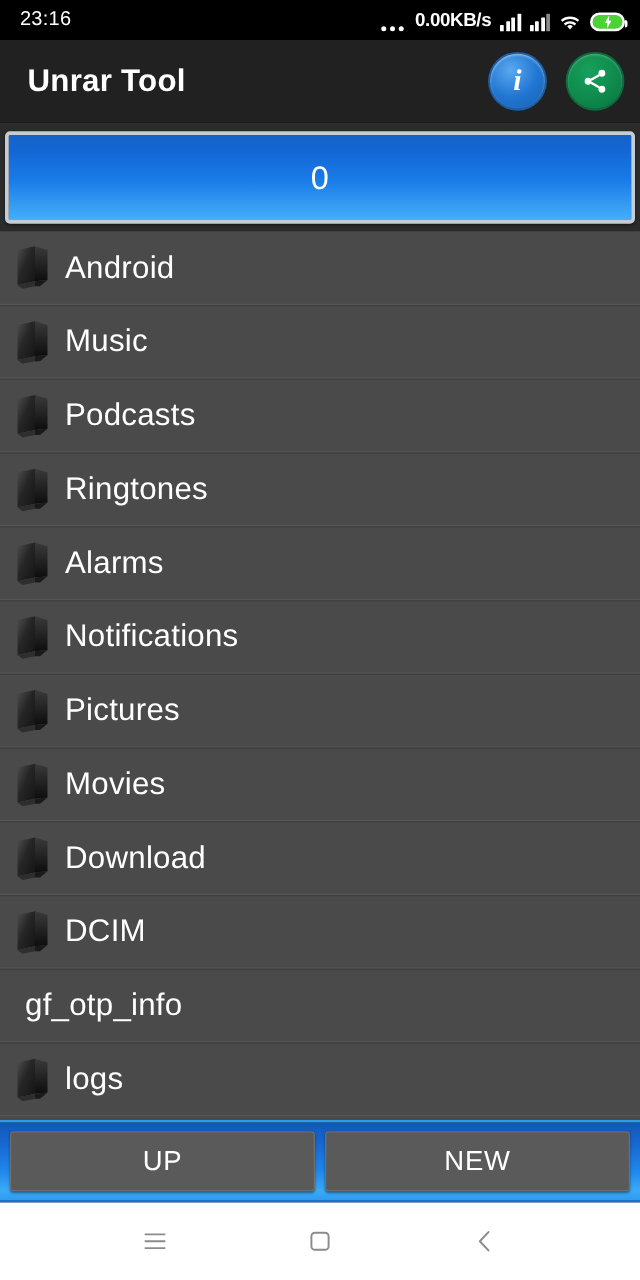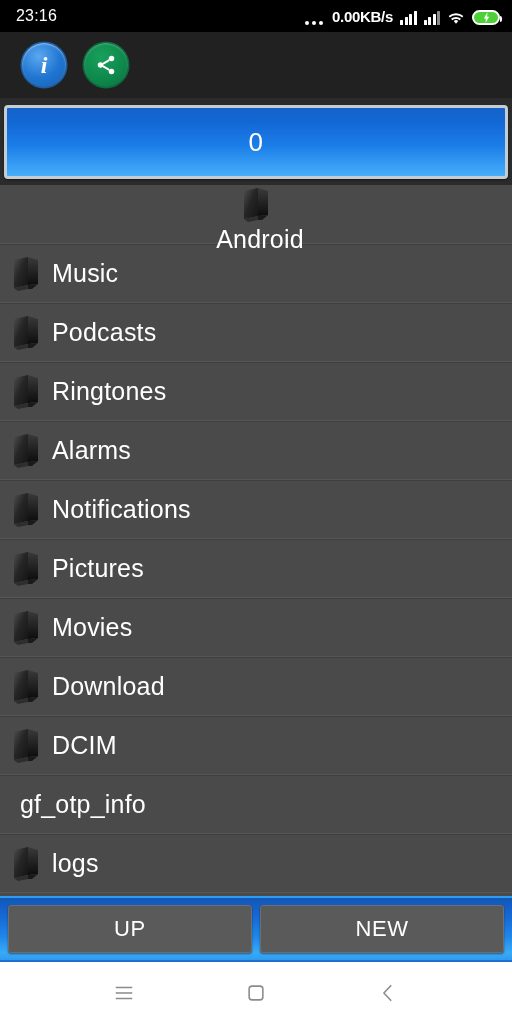--- a/index.html
+++ b/index.html
@@ -73,21 +73,21 @@
 
   
   .filelist { flex:1 1 auto; background:#4a4a4a; overflow:hidden; position:relative; }
   .row {
     height:59px; display:flex; align-items:center;
     padding-left:8px; cursor:pointer;
     border-bottom:1px solid #565656;
     border-top:1px solid #3f3f3f;
     background:#4a4a4a;
   }
-  .row:first-child { border-top:none;flex-direction:column; }
+  .row:first-child { border-top:none; }
   .row.nofolder { padding-left:20px; }
   .folder-ico { width:38px; height:40px; flex:0 0 38px; margin-right:6px; position:relative; }
   .folder-ico svg { width:38px; height:40px; display:block; }
   .row-label { color:#fff; font-size:25px; letter-spacing:.2px; white-space:nowrap; }
   .row.nofolder .row-label { margin-left:0; }
 
   
   .bottombar {
     flex:0 0 66px; height:66px;
     background:linear-gradient(180deg,#1257b8 0%,#1769d4 30%,#1f86ea 62%,#3aa9f7 88%,#2f9bef 100%);
@@ -149,20 +149,21 @@
       </span>
       <span class="batt">
         <svg class="bolt" viewBox="0 0 8 12">
             <path d="M5 0L1 7h2.2L3 12 7 5H4.8z" fill="#fff"></path>
           </svg>
       </span>
     </div>
   </div>
 
   <div class="titlebar">
+    <div class="app-title">Unrar Tool</div>
     <div class="tb-actions">
       <div class="circ-btn info-btn">
           <span>i</span>
         </div>
       <div class="circ-btn share-btn">
         <svg viewBox="0 0 24 24">
           <circle cx="18" cy="5" r="3" fill="#fff"></circle>
             <circle cx="6" cy="12" r="3" fill="#fff"></circle>
             <circle cx="18" cy="19" r="3" fill="#fff"></circle>
           <path d="M8.6 10.7l6.9-4M8.6 13.3l6.9 4" stroke="#fff" stroke-width="2.1" fill="none"></path>

